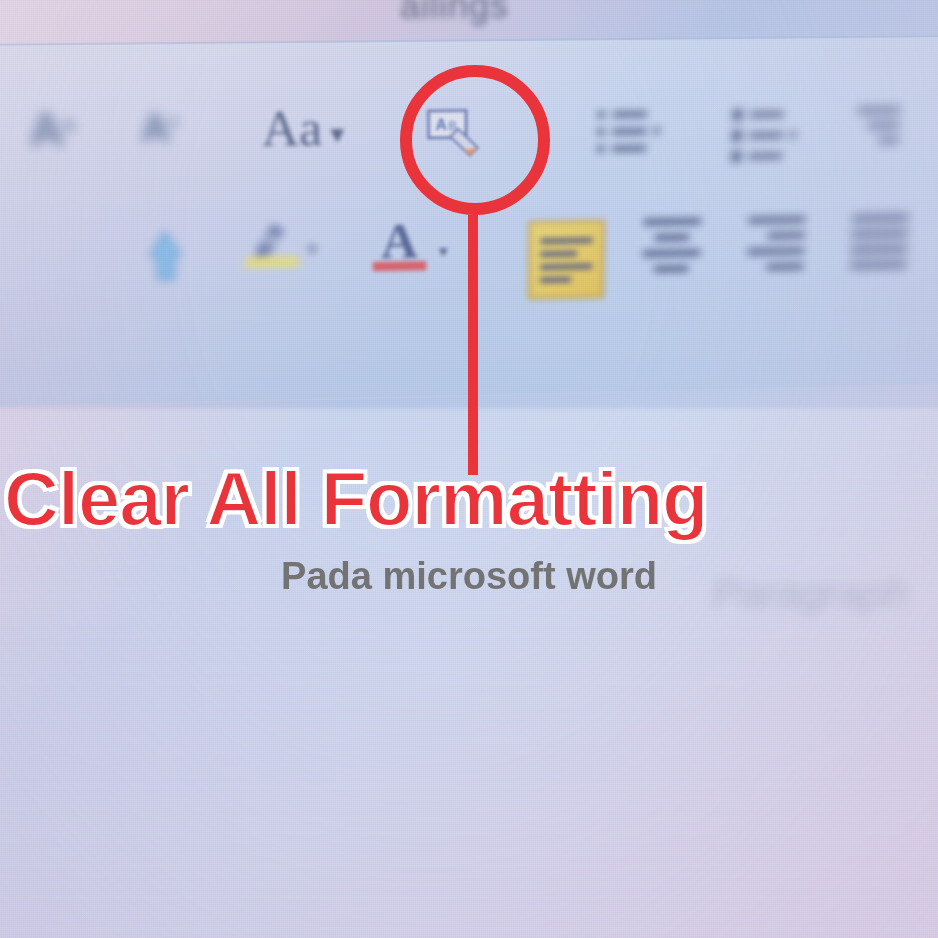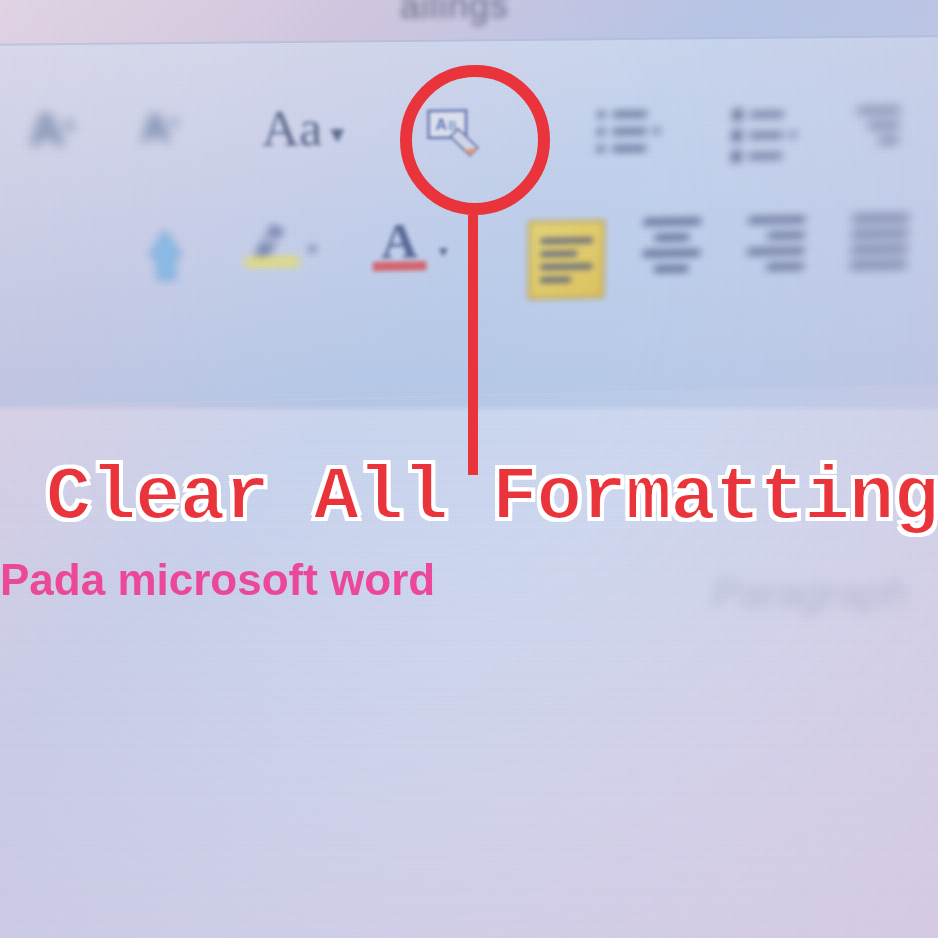--- a/index.html
+++ b/index.html
@@ -220,43 +220,43 @@
       height: 260px;
       background: #e8343a;
       z-index: 100;
     }
     
     .callout-title {
       position: absolute;
       top: 455px;
       left: 4px;
       right: 0;
-      text-align: right;
+      text-align: left;
       font-size: 76px;
       font-weight: bold;
       color: #e8343a;
       -webkit-text-stroke: 2px white;
       text-shadow: 
         -3px -3px 0 white,
         3px -3px 0 white,
         -3px 3px 0 white,
         3px 3px 0 white;
       z-index: 100;
       letter-spacing: -1px;
-      font-family: Liberation Mono, monospace;
     }
     
     .callout-subtitle {
       position: absolute;
       top: 555px;
       left: 0;
       right: 0;
-      font-size: 44px;
+      text-align: center;
+      font-size: 38px;
       font-weight: bold;
-      color: #ec4899;
+      color: #737373;
       z-index: 100;
     }
     
     
     .list-lines {
       display: flex;
       flex-direction: column;
       gap: 10px;
     }
     

